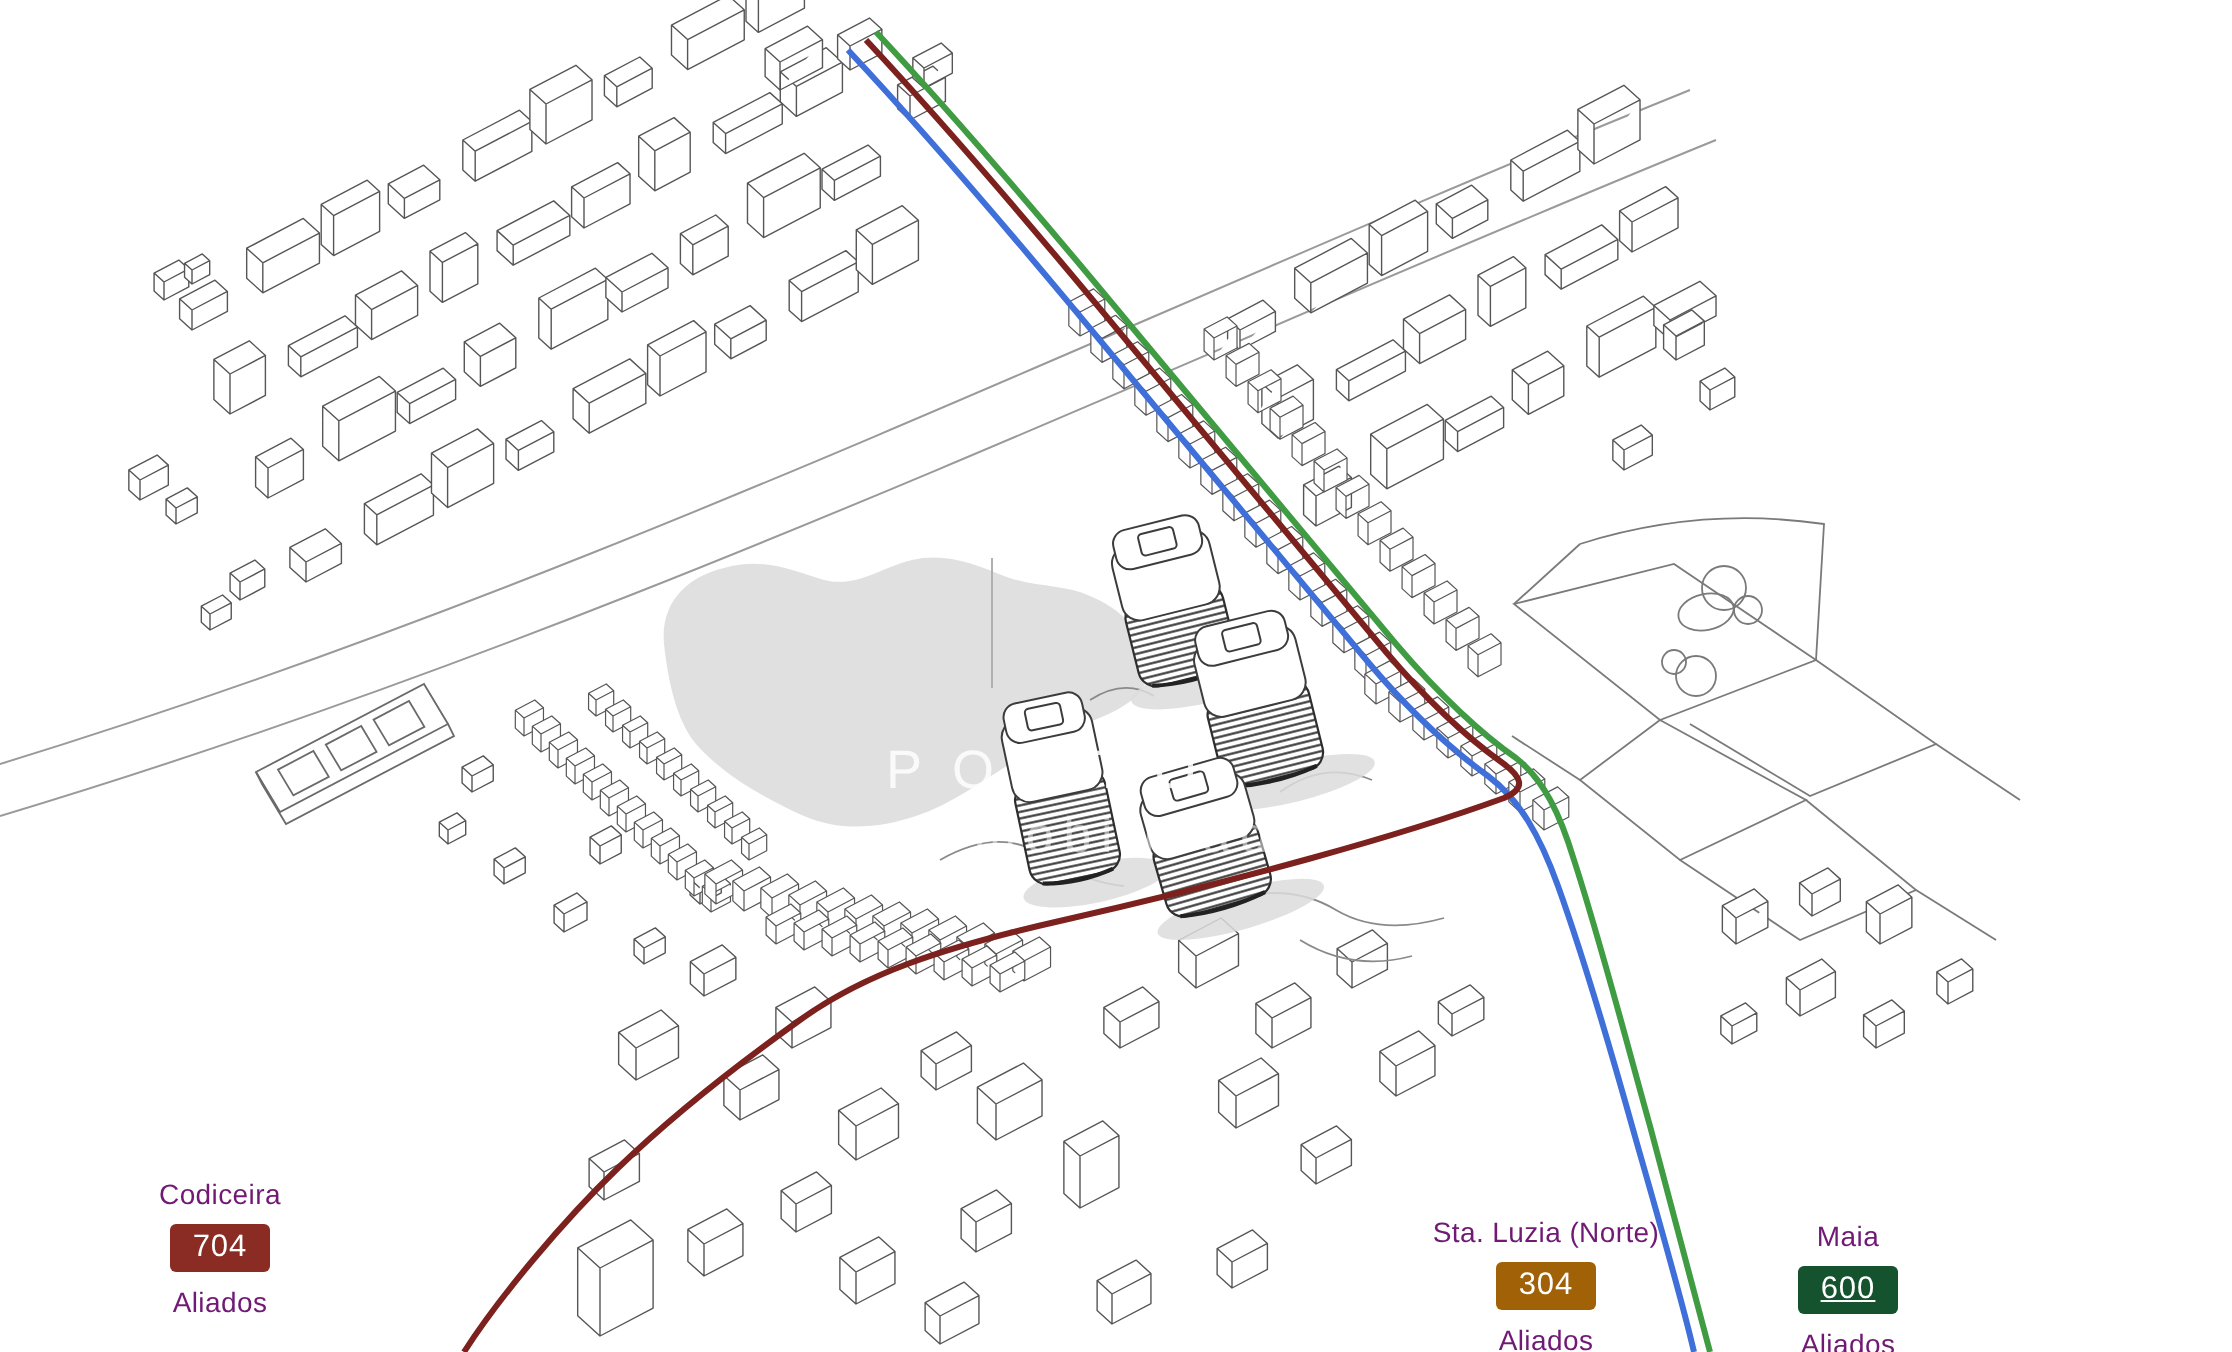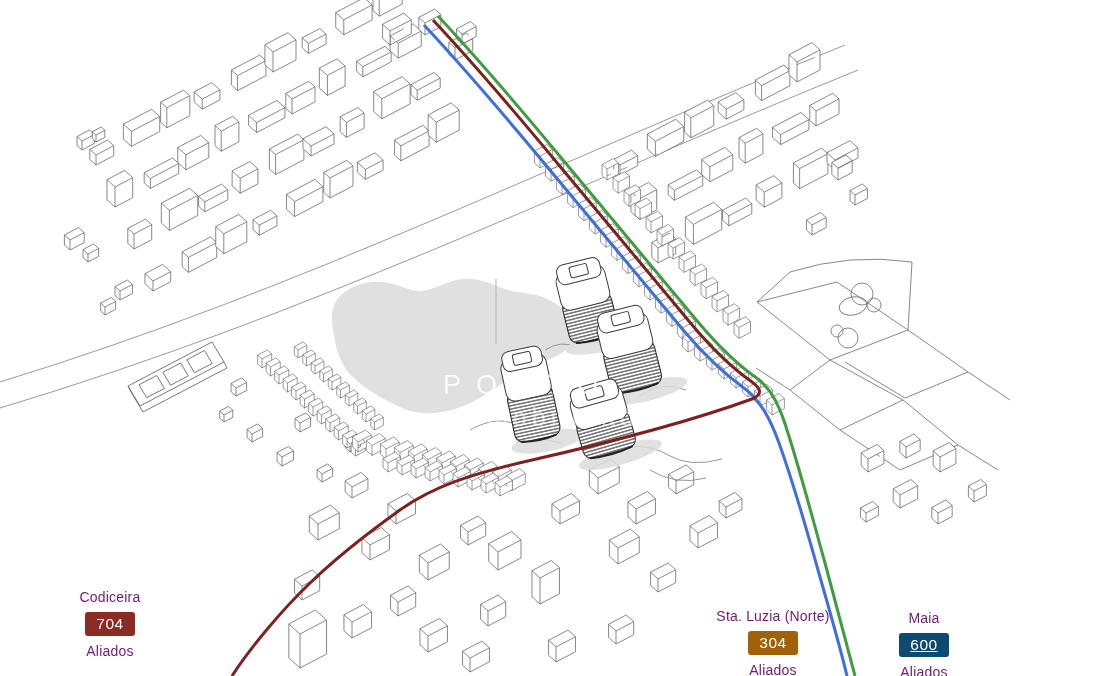--- a/index.html
+++ b/index.html
@@ -314,16 +314,16 @@
     <div class="line-badge" style="background: rgb(138, 43, 36);">704</div>
     <div class="stop-name">Aliados</div>
   </div>
   <div class="legend-group" style="left:688px;top:586px;margin-top:22px;">
     <div class="stop-name">Sta. Luzia (Norte)</div>
     <div class="line-badge" style="background: #a16207;">304</div>
     <div class="stop-name">Aliados</div>
   </div>
   <div class="legend-group" style="left:839px;top:610px;">
     <div class="stop-name">Maia</div>
-    <div class="line-badge" style="background: #0c4a6e; text-decoration: underline;">600</div>
+    <div class="line-badge" style="background: #14532d; text-decoration: underline;">600</div>
     <div class="stop-name">Aliados</div>
   </div>
 </div>
 
 </body></html>

